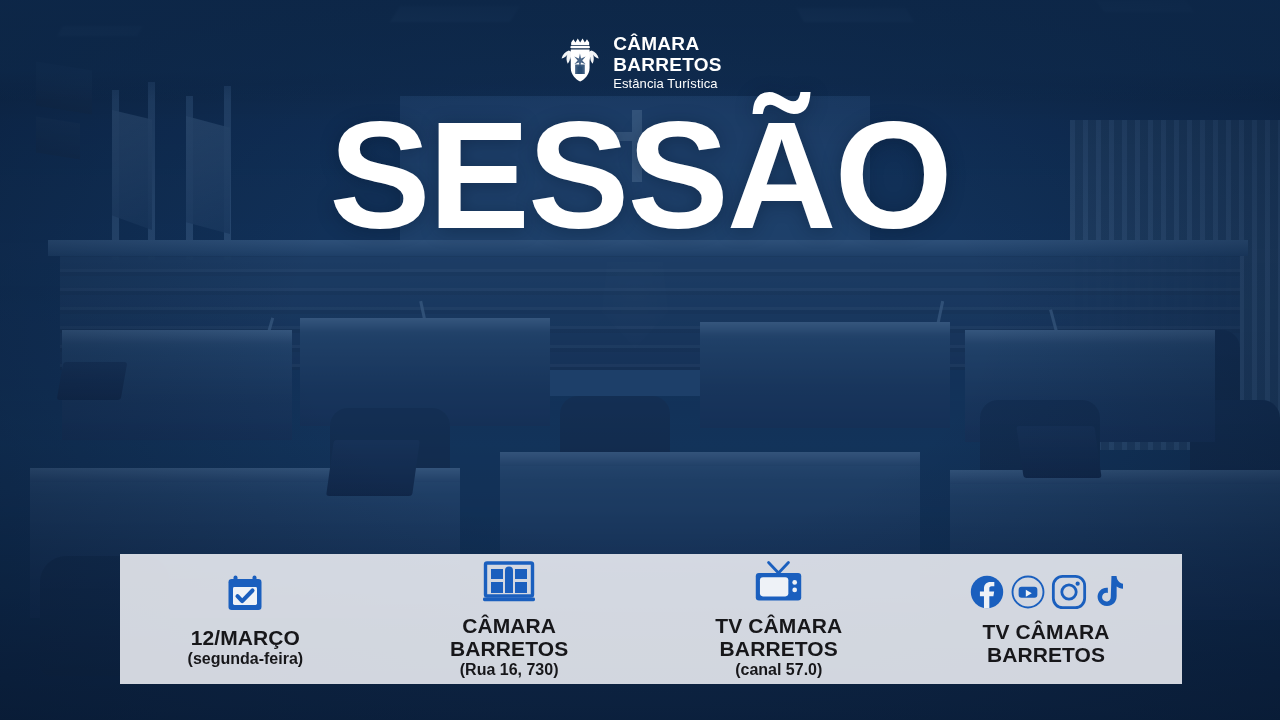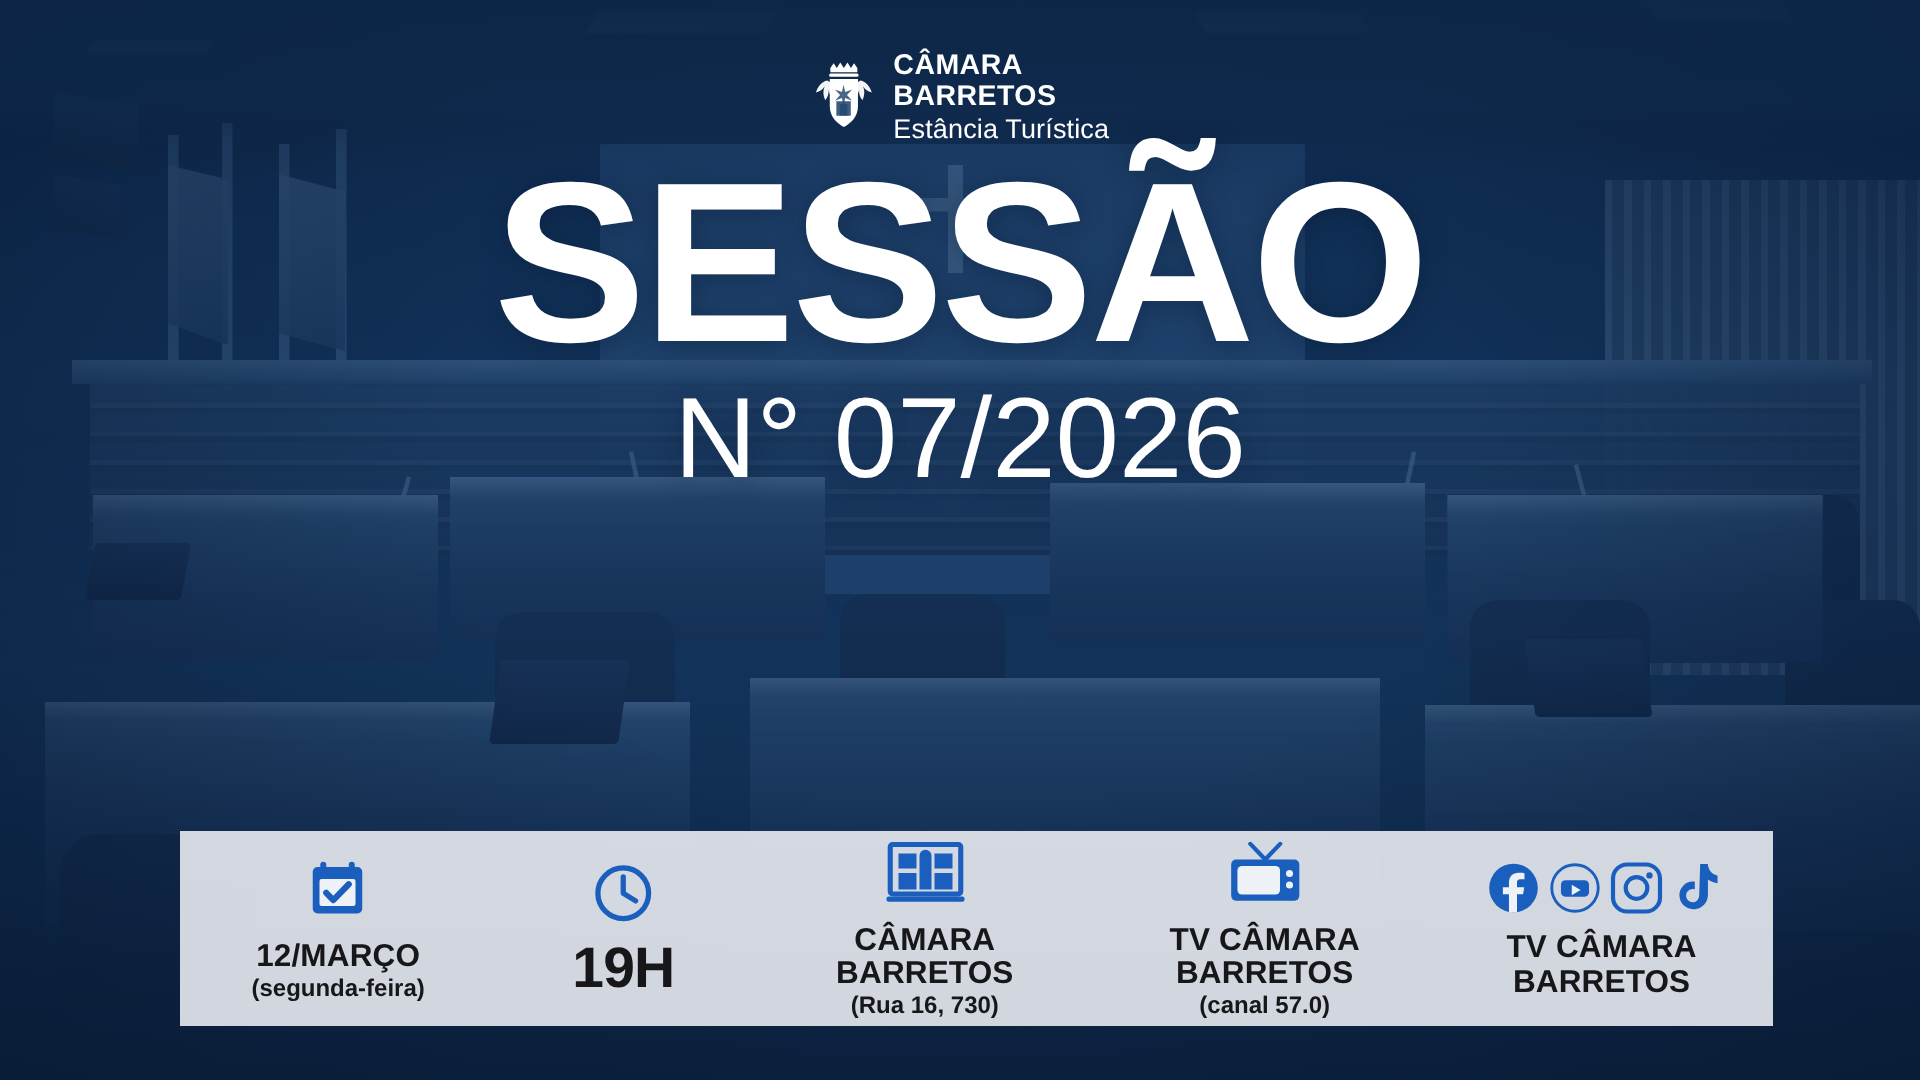--- a/index.html
+++ b/index.html
@@ -148,21 +148,21 @@
   .brand{
     position:absolute; left:50%; top:34px; transform:translateX(-50%);
     display:flex; align-items:center; gap:11px; z-index:6;
   }
   .brand-mark{ width:44px; height:52px; flex:0 0 auto; }
   .brand-text{ color:#fff; line-height:1; }
   .brand-l1, .brand-l2{
     font-weight:800; font-size:19px; letter-spacing:.3px; display:block;
   }
   .brand-l2{ margin-top:2px; }
-  .brand-l3{ display:block; font-size:18px; font-weight:400; margin-top:3px; letter-spacing:.1px; }
+  .brand-l3{ display:block; font-size:13px; font-weight:400; margin-top:3px; letter-spacing:.1px; }
 
   
   .title-wrap{
     position:absolute; left:0; right:0; top:104px; text-align:center; z-index:6;
     color:#fff; text-shadow:0 2px 18px rgba(5,20,40,.35);
   }
   .t-line1{
     font-size:152px; font-weight:800; line-height:.94; letter-spacing:-2px;
   }
   .t-line2{
@@ -306,48 +306,38 @@
     </span>
     <span class="brand-text">
       <span class="brand-l1">CÂMARA</span>
       <span class="brand-l2">BARRETOS</span>
       <span class="brand-l3">Estância Turística</span>
     </span>
   </div>
 
   <div class="title-wrap">
     <div class="t-line1">SESSÃO</div>
-    <div class="t-line3">N° 07/2026</div>
   </div>
 
   <div class="infobar">
 
     <div class="cell date">
       <span class="ic">
         <svg viewBox="0 0 44 44" width="44" height="44" aria-hidden="true">
           <rect x="5.5" y="7" width="33" height="31" rx="3.2" fill="#1a5fbe"></rect>
           <rect x="10.5" y="3.5" width="4" height="7" rx="2" fill="#1a5fbe"></rect>
           <rect x="29.5" y="3.5" width="4" height="7" rx="2" fill="#1a5fbe"></rect>
           <rect x="10" y="15" width="24" height="18" rx="1.4" fill="#eef2f7"></rect>
           <path d="M14.5 24.2l4.7 4.9 10.3-10.6" fill="none" stroke="#1a5fbe" stroke-width="4.1" stroke-linecap="round" stroke-linejoin="round"></path>
         </svg>
       </span>
       <span class="lbl big">12/MARÇO</span>
       <span class="sub">(segunda-feira)</span>
     </div>
 
-    <div class="cell time">
-      <span class="ic">
-        <svg viewBox="0 0 44 44" width="43" height="43" aria-hidden="true">
-          <circle cx="22" cy="22" r="17.3" fill="none" stroke="#1a5fbe" stroke-width="3.6"></circle>
-          <path d="M22 10.8V22l8.4 5.2" fill="none" stroke="#1a5fbe" stroke-width="3.6" stroke-linecap="round" stroke-linejoin="round"></path>
-        </svg>
-      </span>
-      <span class="lbl huge">19H</span>
-    </div>
 
     <div class="cell place">
       <span class="ic">
         <svg viewBox="0 0 54 44" width="54" height="44" aria-hidden="true">
           <rect x="3.5" y="3" width="47" height="33" rx="1.6" fill="none" stroke="#1a5fbe" stroke-width="3.4"></rect>
           <rect x="9" y="9" width="12" height="10" fill="#1a5fbe"></rect>
           <rect x="9" y="22" width="12" height="11" fill="#1a5fbe"></rect>
           <rect x="33" y="9" width="12" height="10" fill="#1a5fbe"></rect>
           <rect x="33" y="22" width="12" height="11" fill="#1a5fbe"></rect>
           <path d="M23 33V10.5a4 4 0 0 1 4-4h0a4 4 0 0 1 4 4V33z" fill="#1a5fbe"></path>

